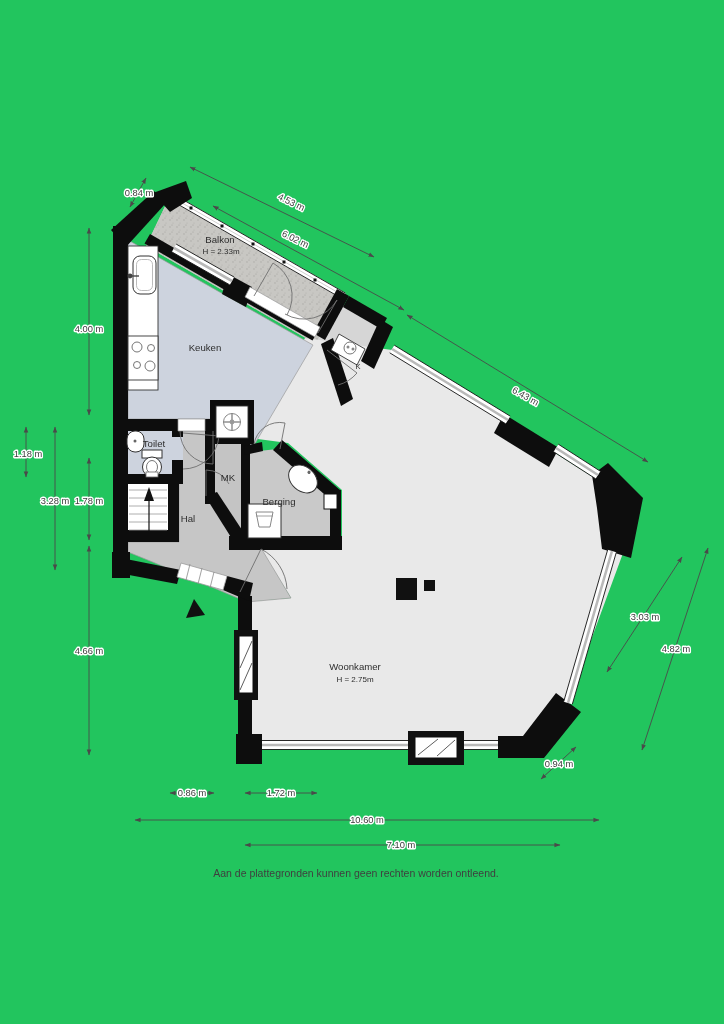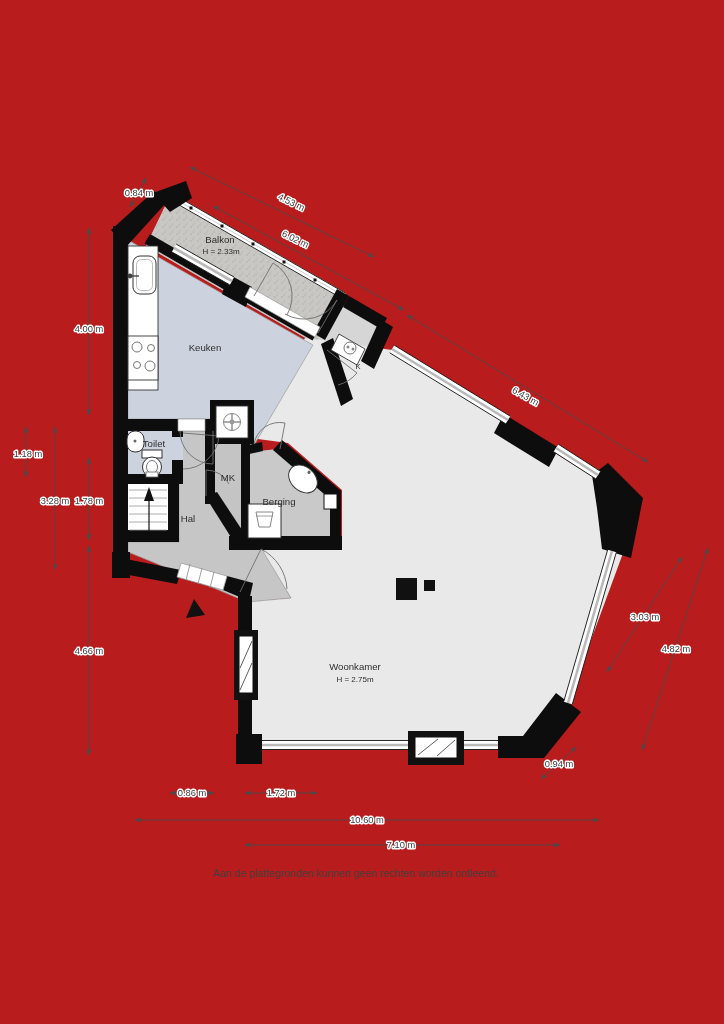--- a/index.html
+++ b/index.html
@@ -1,16 +1,16 @@
 <!DOCTYPE html>
 <html><head>
 <meta charset="utf-8">
 <style>
   html,body{margin:0;padding:0;background:#ffffff;}
-  .page{position:relative;width:724px;height:1024px;background:#b91c1c;overflow:hidden;}
+  .page{position:relative;width:724px;height:1024px;background:#22c55e;overflow:hidden;}
   svg{display:block;}
   text{font-family:"Liberation Sans","DejaVu Sans",sans-serif;}
   .dim{font-size:9.3px;fill:#3c3c3c;paint-order:stroke;stroke:#ffffff;stroke-width:2.8px;stroke-linejoin:round;}
   .room{font-size:9.6px;fill:#2d2d2d;paint-order:stroke;stroke:#ffffff00;stroke-width:0;}
   .sub{font-size:8px;fill:#2d2d2d;}
   .tiny{font-size:7.5px;fill:#2d2d2d;}
   .disclaimer{font-size:10.5px;fill:#3f3f3f;}
   .wall{fill:#0d0d0d;stroke:none;}
   .fix{fill:#ffffff;stroke:#333333;stroke-width:1;}
   .fixl{stroke:#666;stroke-width:0.9;fill:none;}

